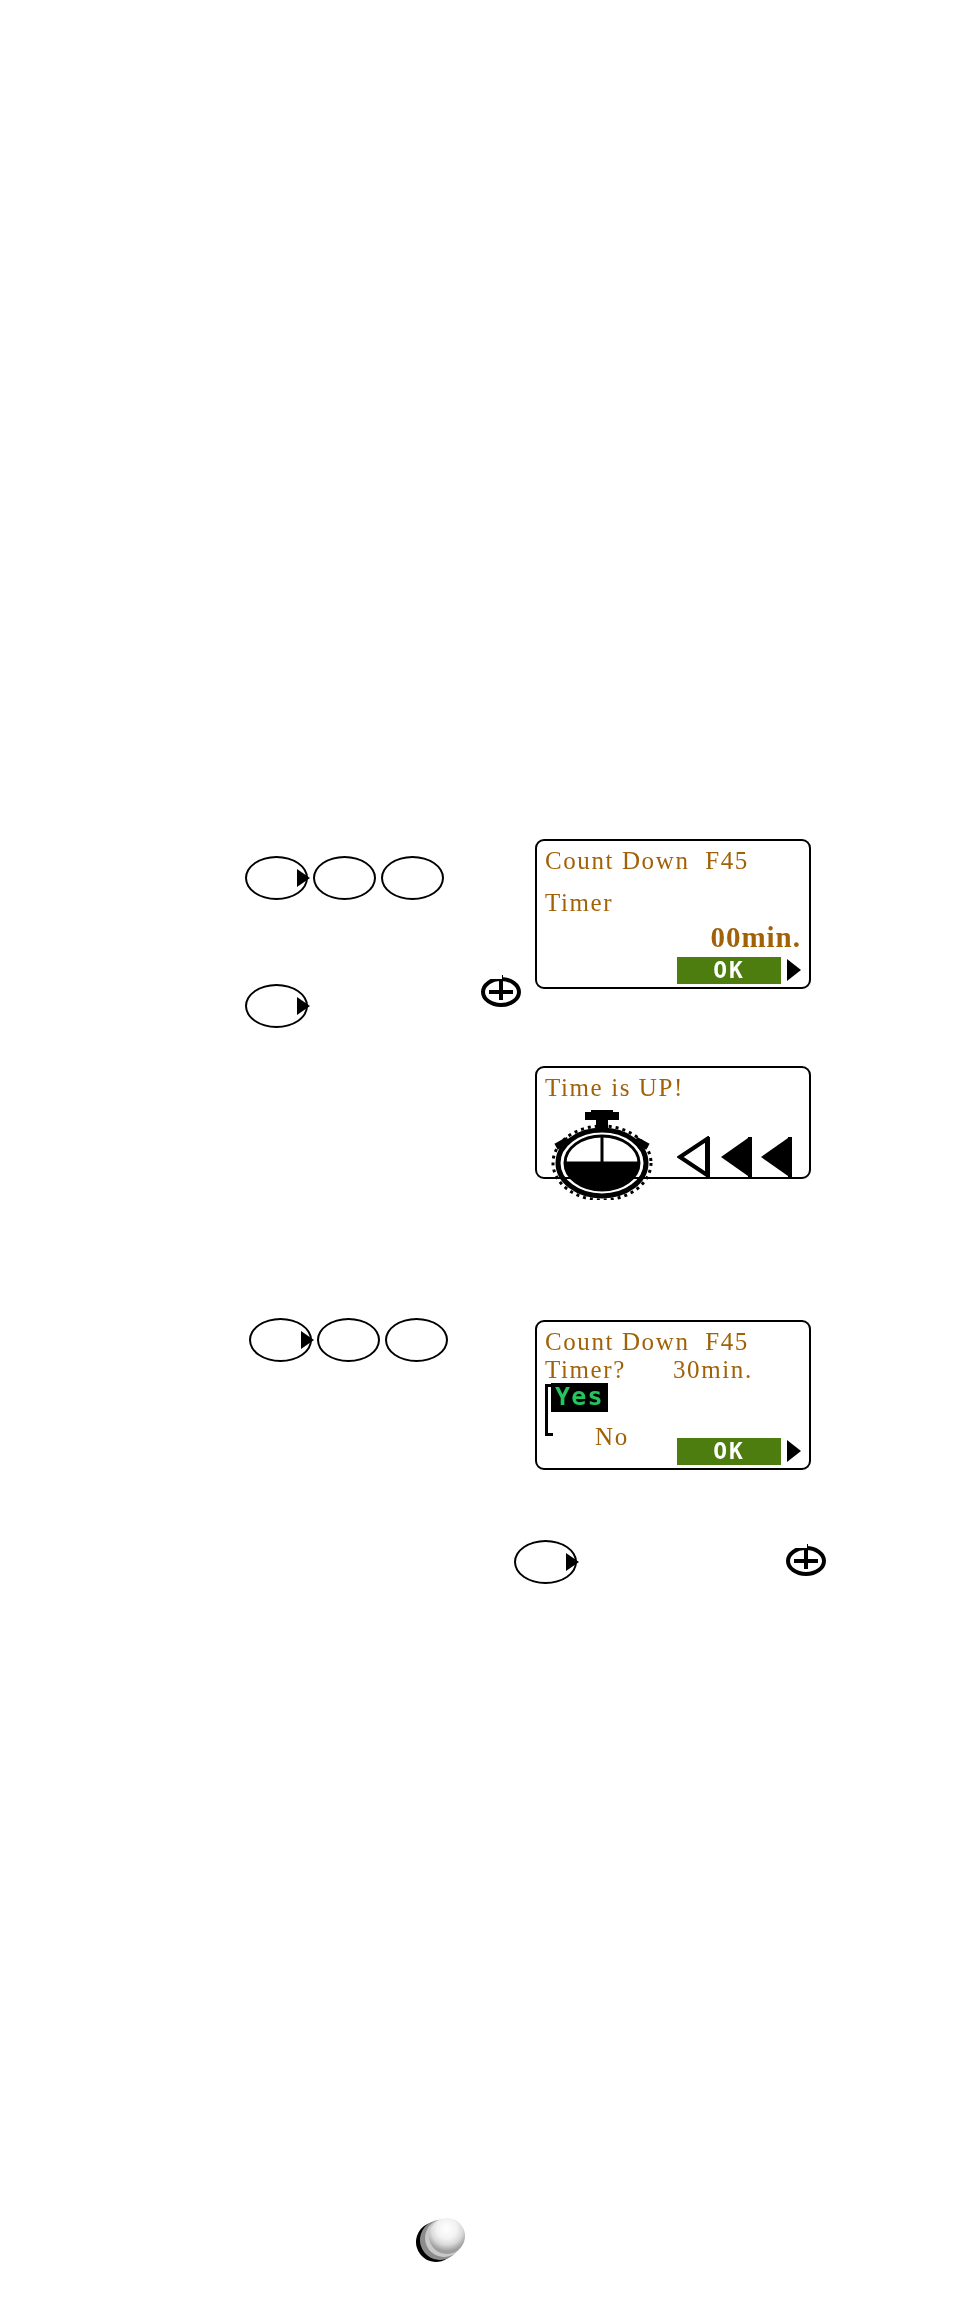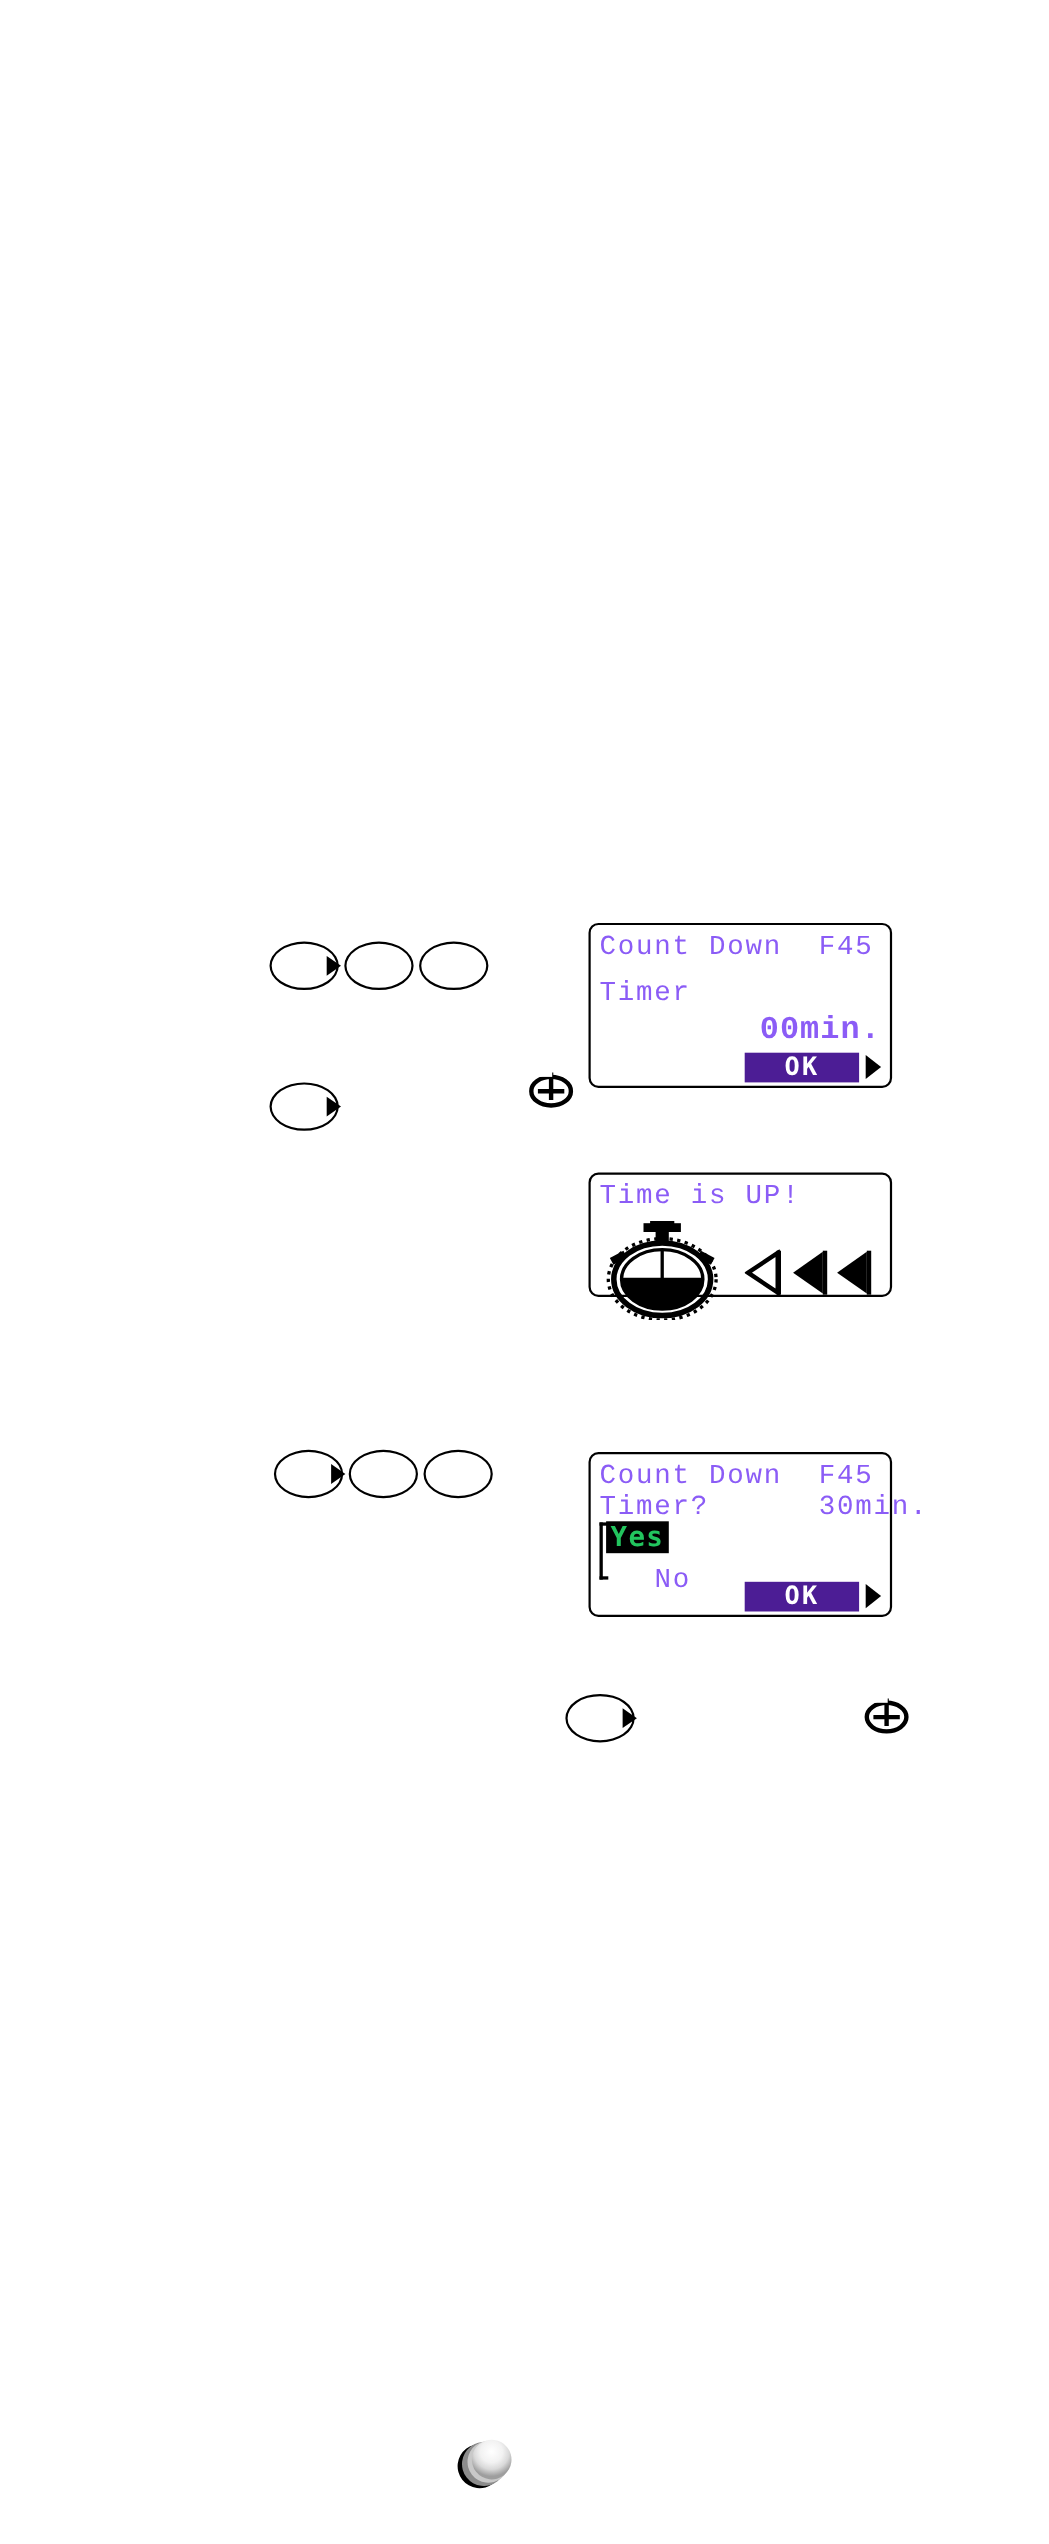--- a/index.html
+++ b/index.html
@@ -15,25 +15,25 @@
     position:absolute;
     background:#ffffff;
     border:2.5px solid #000;
     border-radius:9px;
     box-sizing:border-box;
   }
   .lcd-inner{position:relative;width:100%;height:100%;}
 
   .lcd-line{
     position:absolute;
-    font-family:Liberation Mono, monospace;
+    font-family:Liberation Serif, serif;
     font-size:25px;
     line-height:28px;
     letter-spacing:1.6px;
-    color:#8b5cf6;
+    color:#a16207;
     white-space:pre;
     font-weight:400;
     text-align:right;
   }
   .lcd-line.big{
     font-size:29px;
     letter-spacing:1px;
     font-weight:700;
   }
 
@@ -43,21 +43,21 @@
     background:#000;color:#22c55e;
     font-family:"DejaVu Sans Mono","Liberation Mono",monospace;
     font-size:25px;line-height:26px;letter-spacing:1.2px;
     padding:1px 4px 2px 4px;
     white-space:pre;font-weight:700;
   }
 
   
   .okbar{
     position:absolute;
-    background:#4c1d95;color:#fff;
+    background:#4d7c0f;color:#fff;
     font-family:"DejaVu Sans Mono","Liberation Mono",monospace;
     font-size:23px;letter-spacing:2px;font-weight:700;
     text-align:center;
     line-height:26px;
     height:27px;
   }
   .okarrow{
     position:absolute;
     width:0;height:0;
     border-top:11px solid transparent;

